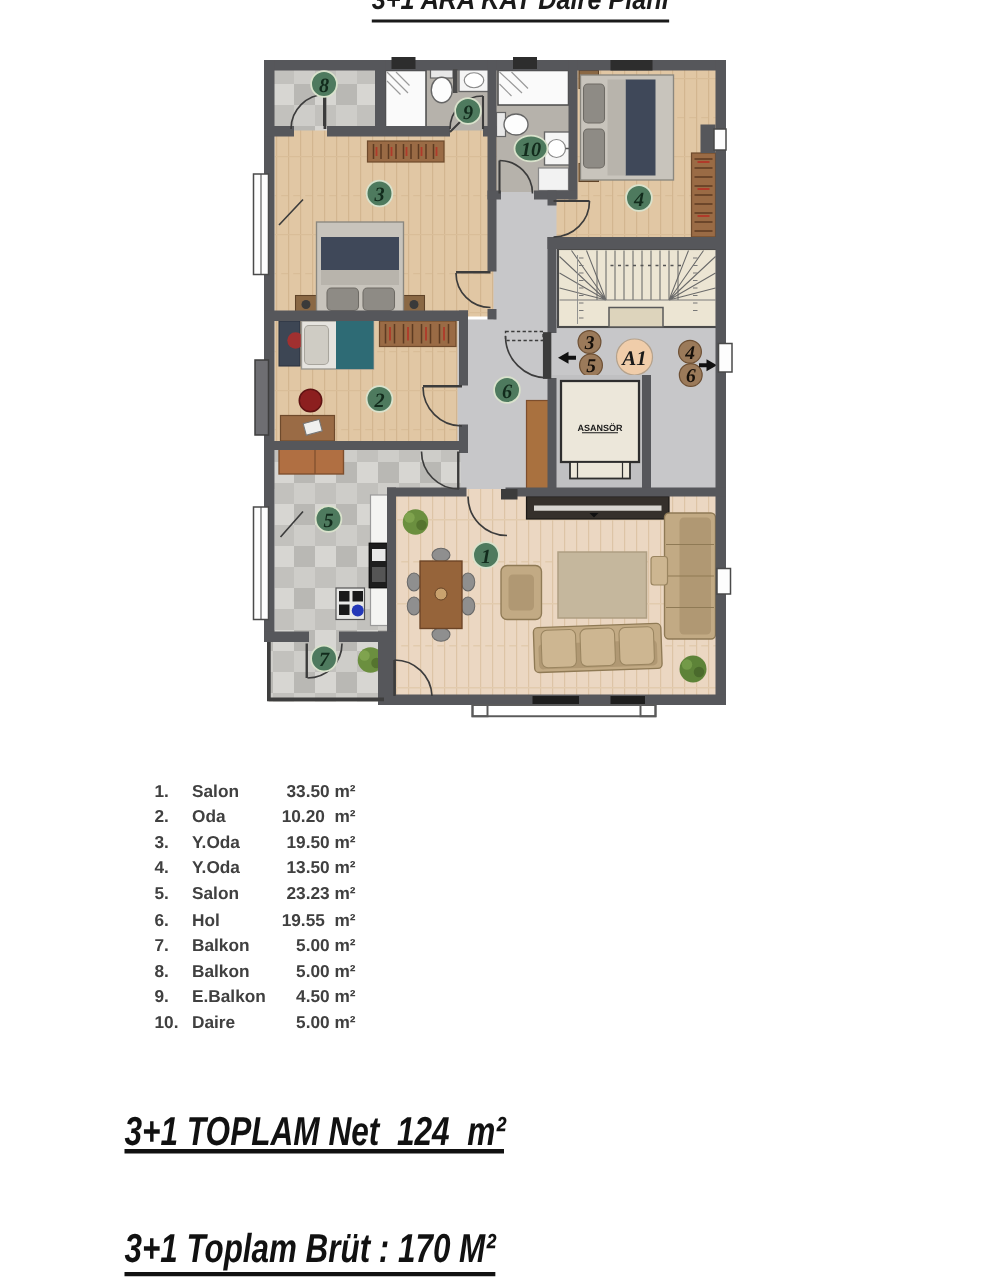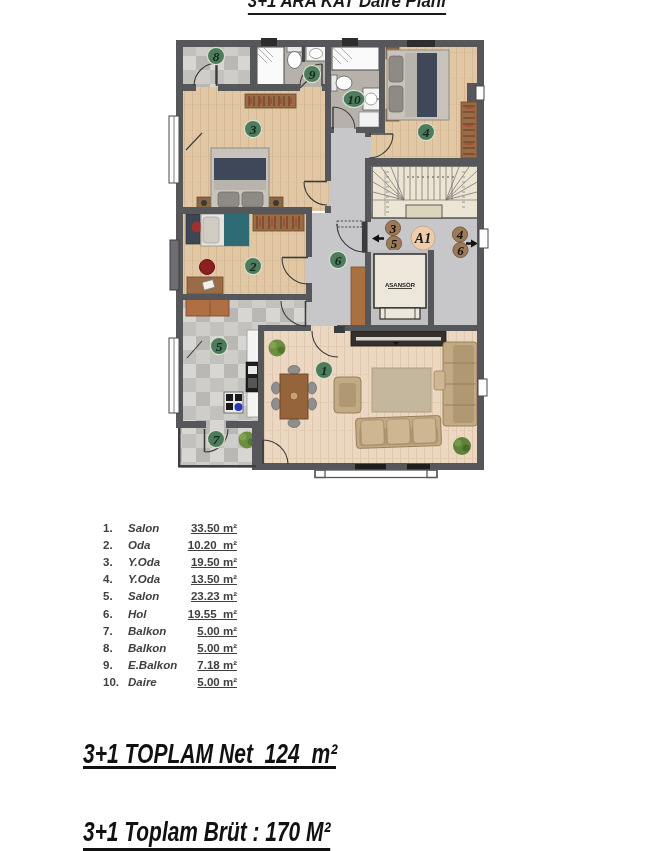--- a/index.html
+++ b/index.html
@@ -6,22 +6,22 @@
   body{width:660px;height:851px;background:#ffffff;position:relative;overflow:hidden;
        font-family:"Liberation Sans",sans-serif;}
   .title{position:absolute;left:17px;top:-10px;width:660px;text-align:center;
          font-size:19px;font-weight:bold;font-style:italic;color:#1a1a1a;}
   .title span{display:inline-block;transform:scaleX(0.885);
          border-bottom:2px solid #1a1a1a;padding-bottom:1px;}
   .list{position:absolute;left:103px;top:519px;width:134px;font-size:11.5px;
         color:#404040;font-weight:bold;}
   .row{display:flex;height:17.2px;align-items:center;}
   .rn{width:25px;}
-  .rname{flex:1;font-style:italic;}
-  .rval{text-align:right;white-space:pre;text-decoration:underline;}
+  .rname{flex:1;}
+  .rval{text-align:right;white-space:pre;}
   .foot1{position:absolute;left:83px;top:739px;font-size:27px;
          font-weight:bold;font-style:italic;color:#111;white-space:pre;
          transform:scaleX(0.78);transform-origin:0 0;}
   .foot1 span{}
   .ul1{position:absolute;left:83px;top:766px;width:253px;height:3px;background:#111;}
   .foot2{position:absolute;left:83px;top:817px;font-size:27px;
          font-weight:bold;font-style:italic;color:#111;white-space:pre;
          transform:scaleX(0.775);transform-origin:0 0;}
   .foot2 span{border-bottom:3px solid #111;padding-bottom:1px;}
   svg{position:absolute;left:0;top:0;}
@@ -426,21 +426,21 @@
       <span class="rval">5.00 m²</span>
     </div>
   <div class="row">
       <span class="rn">8.</span>
       <span class="rname">Balkon</span>
       <span class="rval">5.00 m²</span>
     </div>
   <div class="row">
       <span class="rn">9.</span>
       <span class="rname">E.Balkon</span>
-      <span class="rval">7.18 m²</span>
+      <span class="rval">4.50 m²</span>
     </div>
   <div class="row">
       <span class="rn">10.</span>
       <span class="rname">Daire</span>
       <span class="rval">5.00 m²</span>
     </div>
 </div>
 
 <div class="foot1"><span>3+1 TOPLAM Net  124  m²</span></div>
 <div class="ul1"></div>

